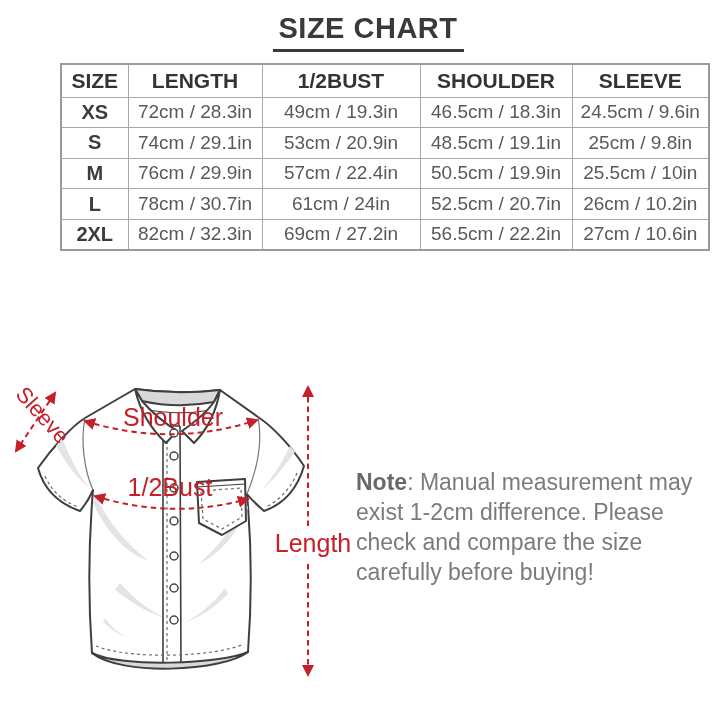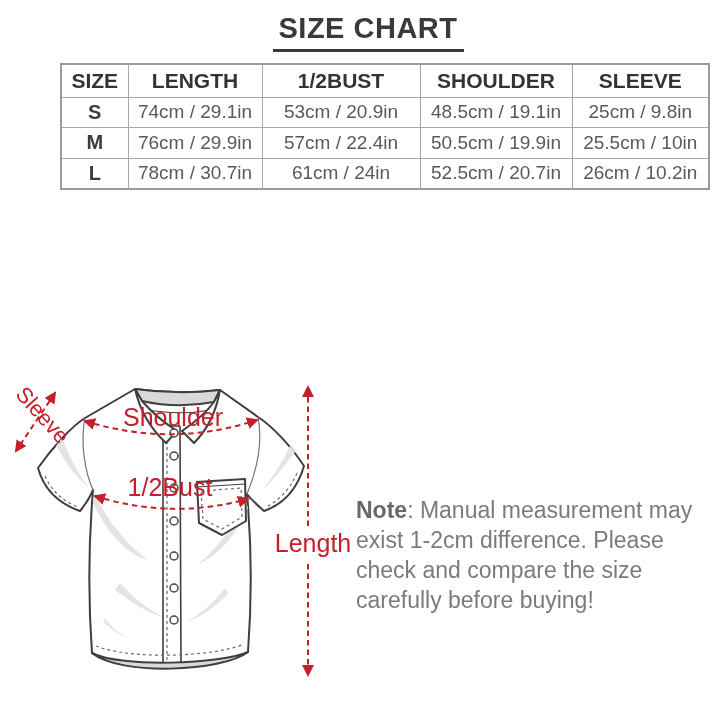--- a/index.html
+++ b/index.html
@@ -33,21 +33,21 @@
   .outline { fill:#ffffff; stroke:#3f3f3f; stroke-width:2; stroke-linejoin:round; }
   .gray-fill { fill:#d9d9db; stroke:#3f3f3f; stroke-width:2; stroke-linejoin:round; }
   .wrinkle { fill:#e4e4e6; stroke:none; }
   .stitch { fill:none; stroke:#6a6a6a; stroke-width:1.2; stroke-dasharray:3 3; }
   .thin { fill:none; stroke:#3f3f3f; stroke-width:1.6; }
   .red-dash { fill:none; stroke:var(--accent,#c5202a); stroke-width:2; stroke-dasharray:5.5 4; }
   .red-text { fill:var(--accent,#c5202a); font-family:"Liberation Sans",sans-serif; }
   
   .note {
     position:absolute; left:356px; top:467px; width:340px;
-    font-size:23px; line-height:30px; color:#7b7b7b;margin-top:28px;
+    font-size:23px; line-height:30px; color:#7b7b7b;
   }
   .note b { color:#686868; }
 </style>
 </head>
 <body style="--accent: #c5202a;">
 
 <div class="page">
 
   <div class="title-wrap">
     <span class="title">SIZE CHART</span>
@@ -65,39 +65,53 @@
         <tr id="hdr-row">
           <th>SIZE</th>
           <th>LENGTH</th>
           <th>1/2BUST</th>
           <th>SHOULDER</th>
           <th>SLEEVE</th>
         </tr>
       </thead>
     <tbody id="tbl-body">
         <tr>
+          <td class="size-col">XS</td>
+          <td>72cm / 28.3in</td>
+          <td>49cm / 19.3in</td>
+          <td>46.5cm / 18.3in</td>
+          <td>24.5cm / 9.6in</td>
+        </tr>
+        <tr>
           <td class="size-col">S</td>
           <td>74cm / 29.1in</td>
           <td>53cm / 20.9in</td>
           <td>48.5cm / 19.1in</td>
           <td>25cm / 9.8in</td>
         </tr>
         <tr>
           <td class="size-col">M</td>
           <td>76cm / 29.9in</td>
           <td>57cm / 22.4in</td>
           <td>50.5cm / 19.9in</td>
           <td>25.5cm / 10in</td>
         </tr>
         <tr>
           <td class="size-col">L</td>
           <td>78cm / 30.7in</td>
           <td>61cm / 24in</td>
           <td>52.5cm / 20.7in</td>
           <td>26cm / 10.2in</td>
+        </tr>
+        <tr>
+          <td class="size-col">2XL</td>
+          <td>82cm / 32.3in</td>
+          <td>69cm / 27.2in</td>
+          <td>56.5cm / 22.2in</td>
+          <td>27cm / 10.6in</td>
         </tr>
       </tbody>
   </table>
 
   <svg class="diagram" viewBox="0 0 360 352">
     <defs>
       <marker id="arrow" markerUnits="userSpaceOnUse" markerWidth="13" markerHeight="13" refX="10" refY="6" orient="auto-start-reverse">
         <path d="M0,0 L12,6 L0,12 Z" style="fill:var(--accent,#c5202a)"></path>
       </marker>
     </defs>

